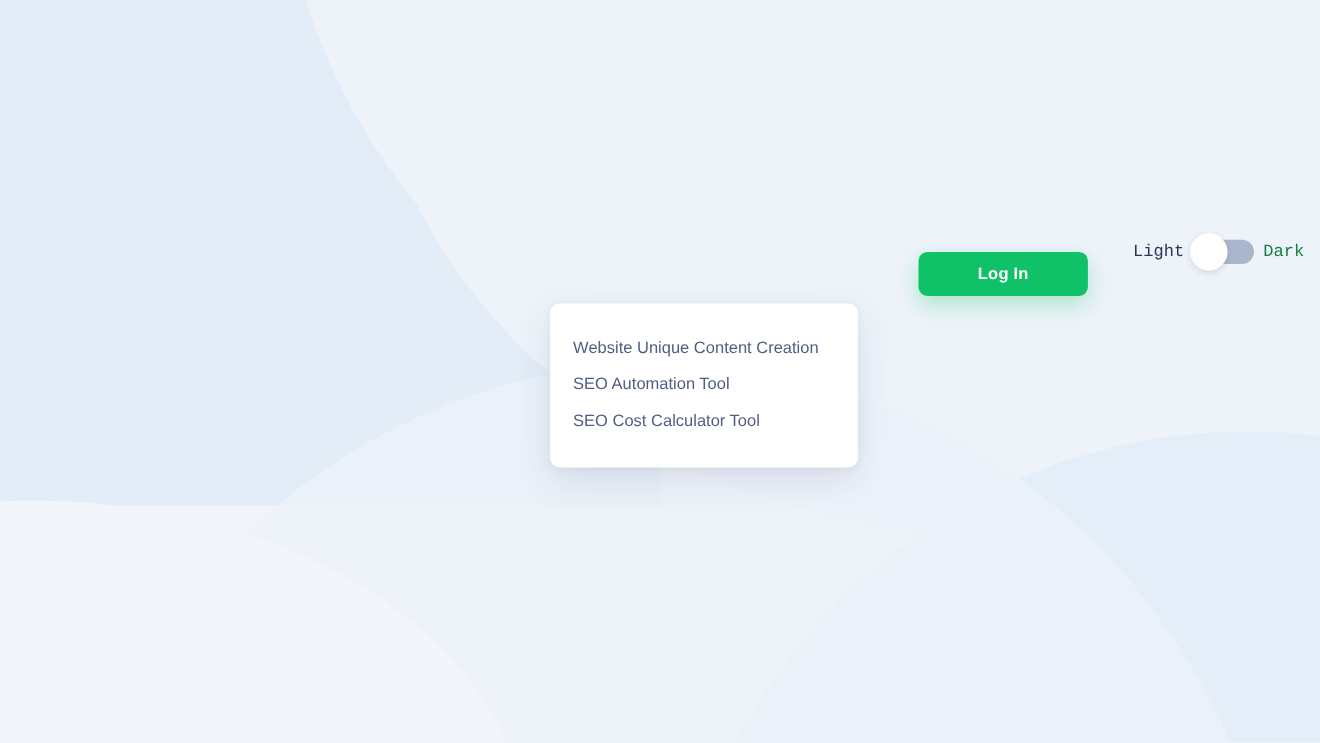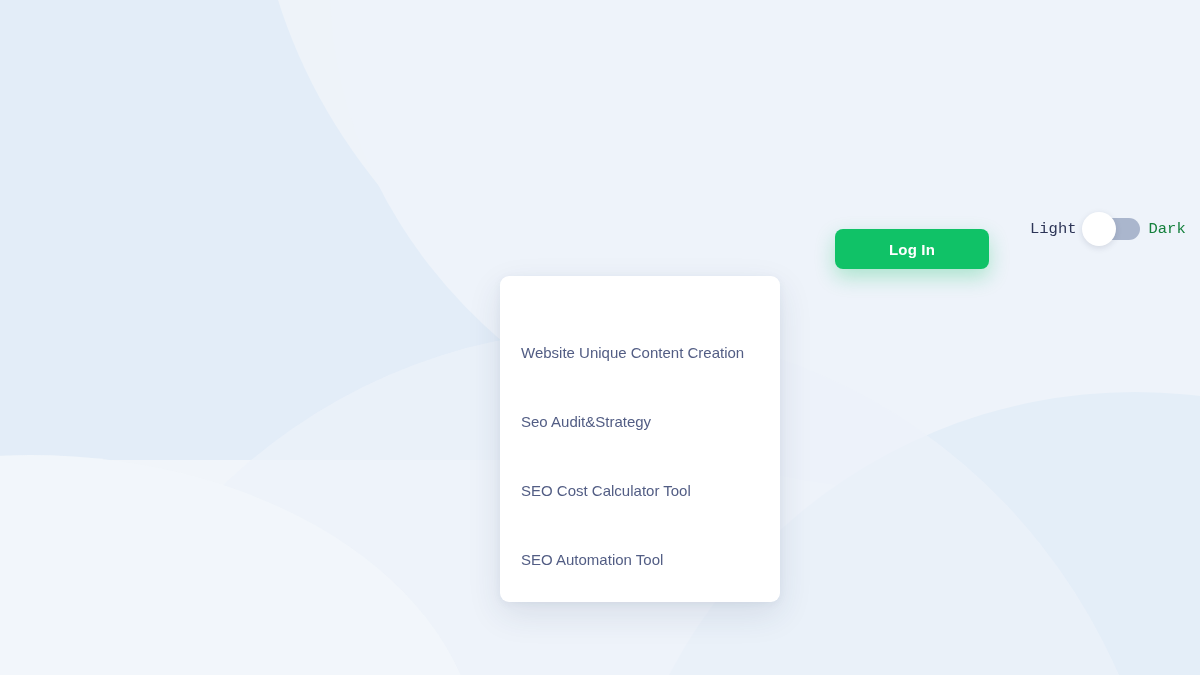--- a/index.html
+++ b/index.html
@@ -228,21 +228,20 @@
     padding: 24px 0 26px 0;
   }
   .dropdown-item {
     display: block;
     padding: 8px 22px 8px 21px;
     font-size: 15px;
     color: #525d84;
     text-decoration: none;
     white-space: nowrap;
     cursor: pointer;
-    margin-top: 36px;
   }
 </style>
 </head>
 <body>
 
 <div class="bg-layer">
   <div class="bg-tl-block"></div>
   <div class="bg-tl-curve"></div>
   <div class="bg-top-sweep"></div>
   <div class="bg-br-circle"></div>
@@ -263,18 +262,17 @@
       <span class="switch">
         <span class="switch-knob"></span>
       </span>
       <span class="theme-label is-muted">Dark</span>
     </div>
 
   </header>
 
   <div class="dropdown">
     <a class="dropdown-item" href="#">Website Unique Content Creation</a>
-    <a class="dropdown-item" href="#">Seo Audit&amp;Strategy</a>
+    <a class="dropdown-item" href="#">SEO Automation Tool</a>
     <a class="dropdown-item" href="#">SEO Cost Calculator Tool</a>
-    <a class="dropdown-item" href="#">SEO Automation Tool</a>
   </div>
 
 </div>
 
 </body></html>

